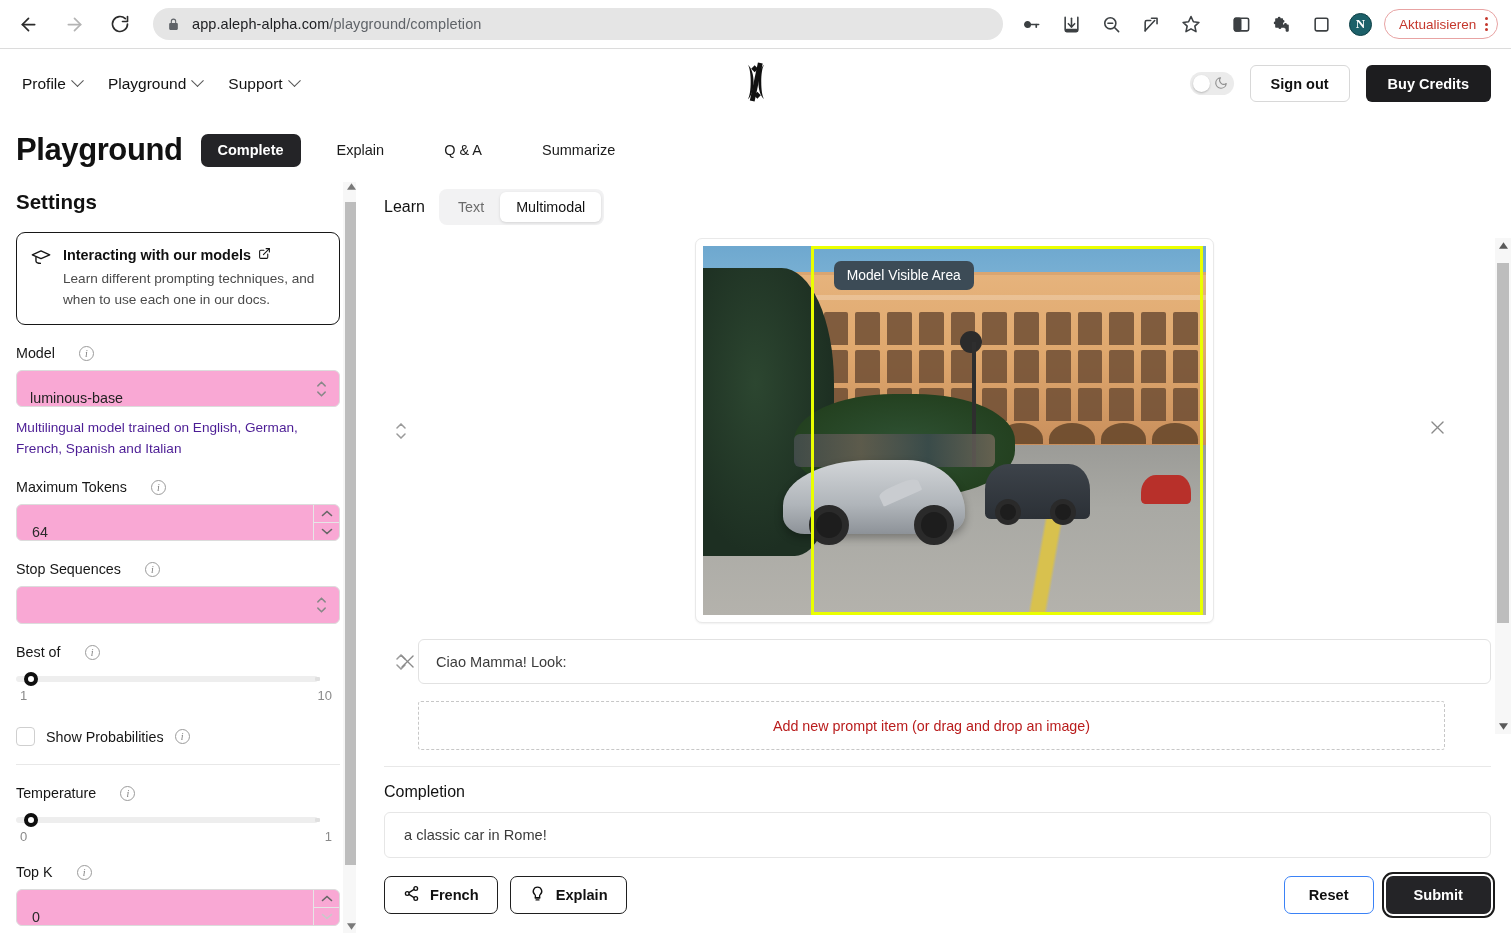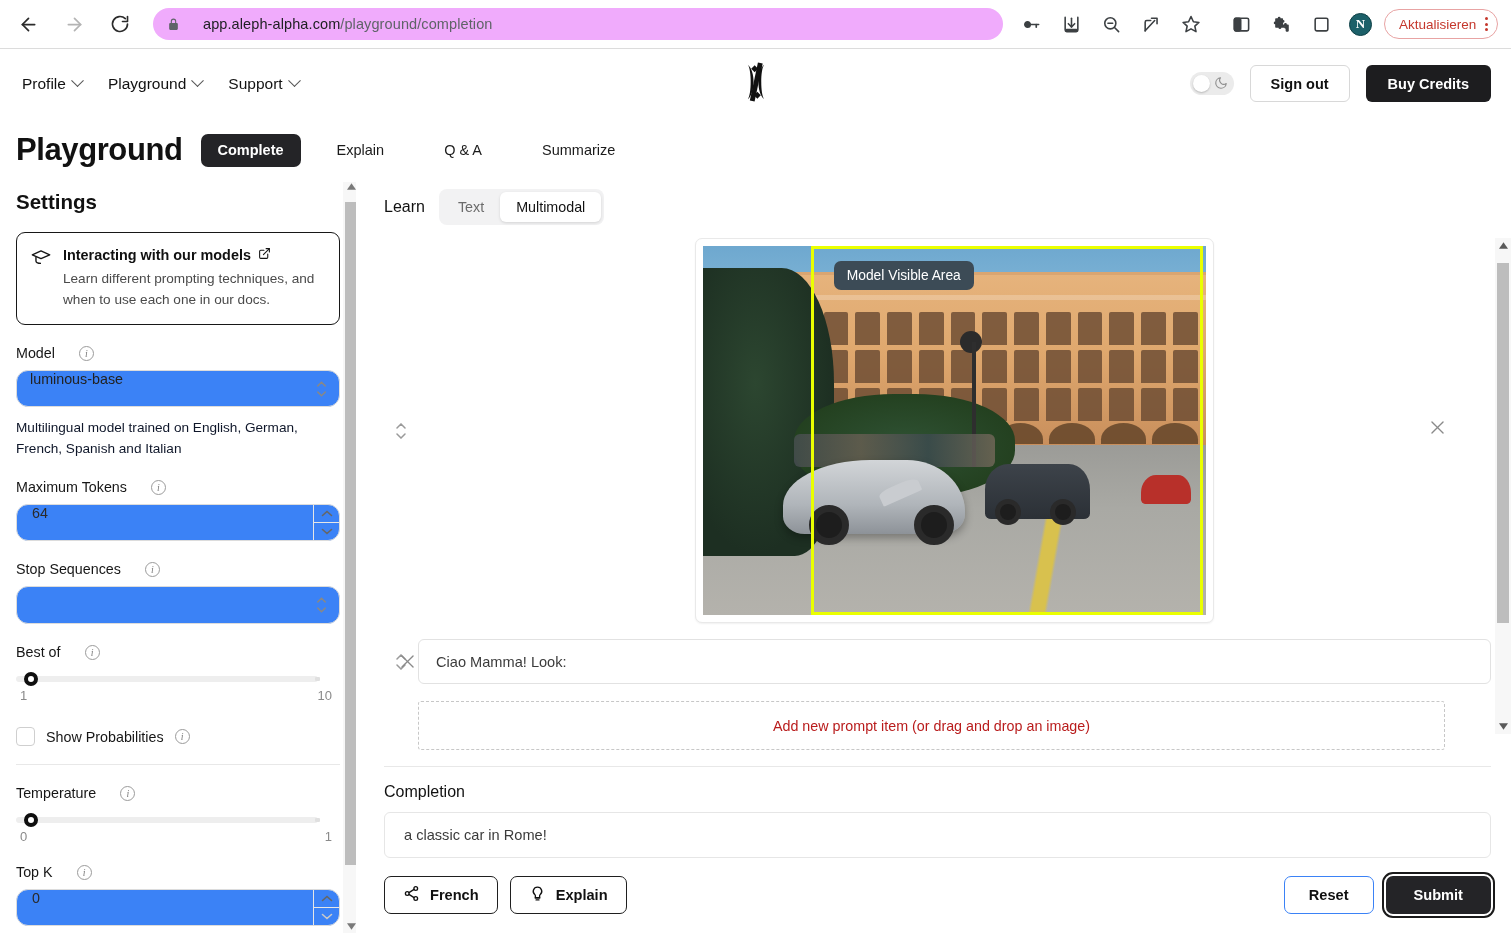--- a/index.html
+++ b/index.html
@@ -23,25 +23,24 @@
     width: 30px; height: 30px;
     display: flex; align-items: center; justify-content: center;
     color: #2b2b2b;
   }
   .nav-ic.disabled { color: #b4b4b4; }
 
   .omnibox {
     margin-left: 18px;
     height: 32px;
     flex: 0 0 850px;
-    background: #f0abfc;
+    background: #e5e5e5;
     border-radius: 16px;
     display: flex; align-items: center;
     padding: 0 14px;
-    gap: 11px;
   }
   .lock { margin-right: 12px; display:flex; color:#5f6368; }
   .url { font-size: 14.5px; color: #202124; white-space: nowrap; letter-spacing: .1px; }
   .url .grey { color: #5f6368; }
 
   .tool-icons { display: flex; align-items: center; margin-left: 8px; }
   .tool-ic {
     width: 28px; height: 28px; margin: 0 6px;
     display: flex; align-items: center; justify-content: center;
     color: #3c4043;
@@ -160,44 +159,44 @@
     font-size: 14.3px; color: #161616; margin-bottom: 9px;
   }
   .info-dot {
     width: 15px; height: 15px; border-radius: 50%;
     border: 1px solid #9b9b9b; color: #7d7d7d;
     font-size: 10px; font-style: italic;
     display: flex; align-items: center; justify-content: center;
     font-family: "Liberation Serif", serif;
   }
   .select-box, .num-box {
-    height: 37px; border: 1px solid #dcdcdc; border-radius: 12px;
-    display: flex; align-items: flex-start; padding-left: 13px;
-    font-size: 14.3px; color: #222; background: #3b82f6;
+    height: 37px; border: 1px solid #dcdcdc; border-radius: 6px;
+    display: flex; align-items: flex-end; padding-left: 13px;
+    font-size: 14.3px; color: #222; background: #f9a8d4;
     position: relative;
   }
   .select-box.empty { height: 38px; }
   .updown {
     position: absolute; right: 12px; top: 50%; transform: translateY(-50%);
     display: flex; flex-direction: column; gap: 2px; color: #888;
   }
   .num-box { padding: 0; }
   .num-box .val { padding-left: 15px; font-size: 14.3px; color: #2a2a2a; }
   .stepper {
     position: absolute; right: 0; top: 0; bottom: 0; width: 26px;
     border-left: 1px solid #e6e6e6;
     display: flex; flex-direction: column;
   }
   .stepper div {
     flex: 1; display: flex; align-items: center; justify-content: center; color: #666;
   }
   .stepper div + div { border-top: 1px solid #e6e6e6; }
   .stepper div.dim { color: #c9c9c9; }
 
-  .hint { font-size: 13.6px; color: #0f172a; line-height: 1.55; margin-top: 10px; }
+  .hint { font-size: 13.6px; color: #4c1d95; line-height: 1.55; margin-top: 10px; }
   .divider { height: 1px; background: #e8e8e8; margin: 18px 0 0 0; }
 
   .slider-wrap { margin-top: 4px; position: relative; height: 34px; }
   .track {
     position: absolute; top: 7px; left: 0; right: 22px; height: 6px;
     background: #eeeeee; border-radius: 3px;
   }
   .track:after {
     content:''; position:absolute; right:-2px; top:1px; width:5px; height:4px;
     background:#e0e0e0; border-radius:1px;

